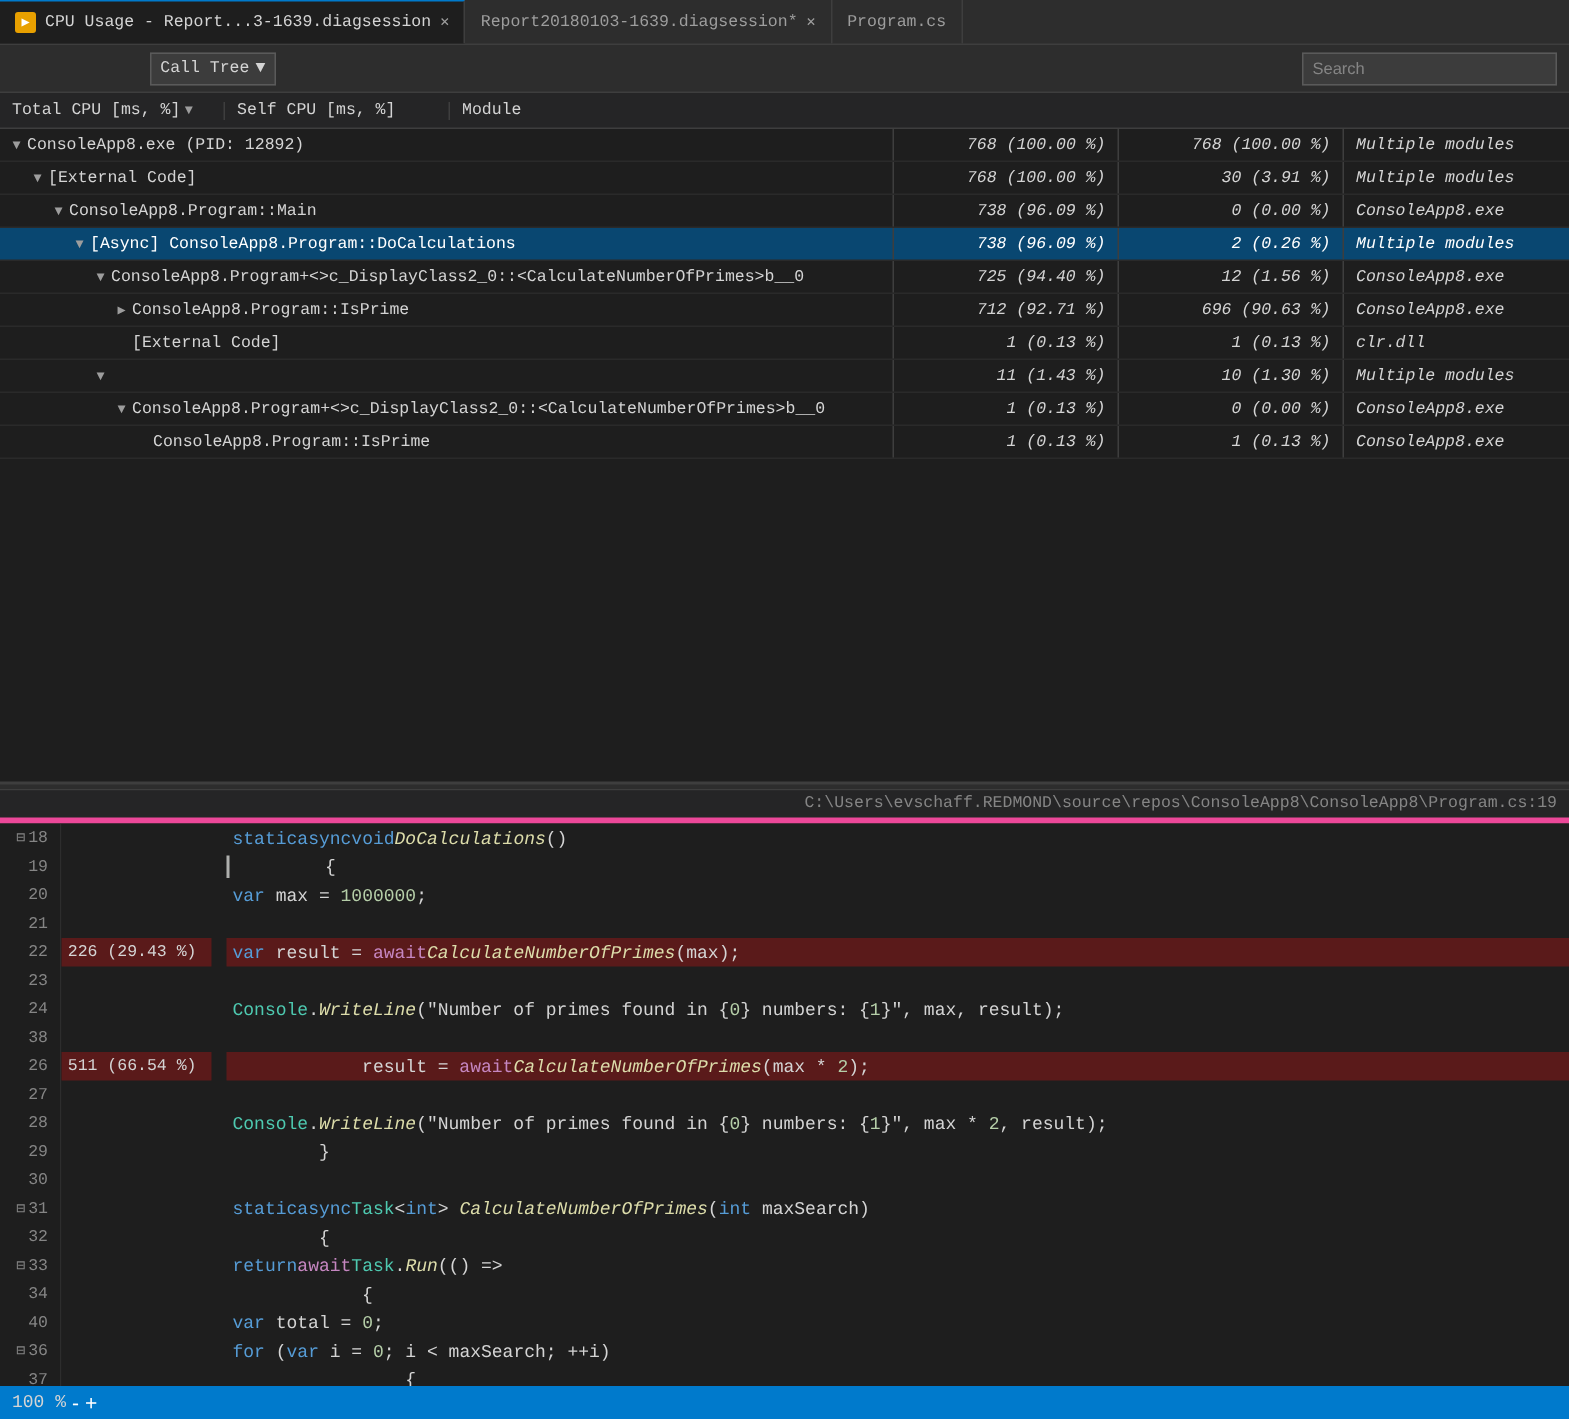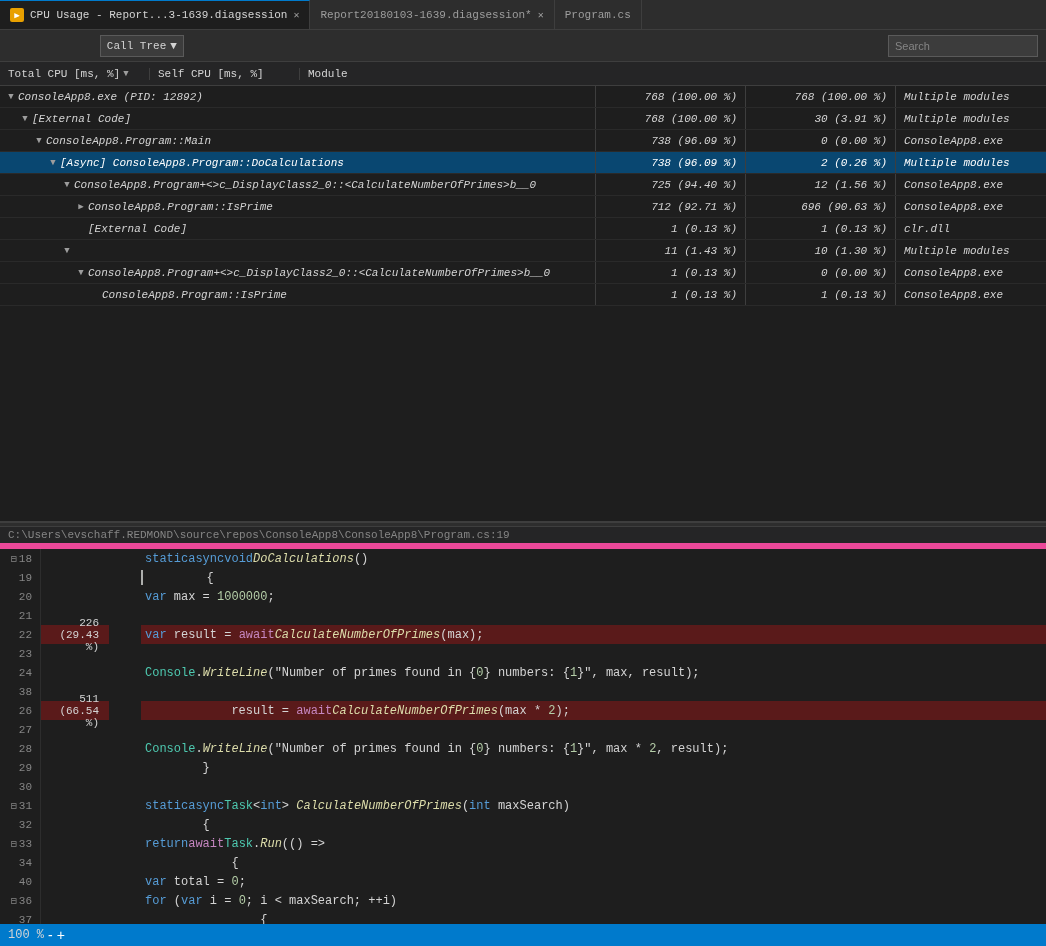--- a/index.html
+++ b/index.html
@@ -80,21 +80,21 @@
       padding: 0 6px;
       gap: 4px;
       cursor: pointer;
     }
     .view-selector span { font-size: 11px; color: #d4d4d4; }
     .search-box {
       margin-left: auto;
       background: #3c3c3c;
       border: 1px solid #5a5a5a;
       height: 22px;
-      width: 150px;
+      width: 170px;
       padding: 0 6px;
       color: #d4d4d4;
       font-size: 11px;
       font-family: 'Segoe UI', sans-serif;
     }
     .search-box::placeholder { color: #858585; }
 
     
     .main-container {
       display: flex;
@@ -175,21 +175,20 @@
       align-items: center;
       border-right: 1px solid #3e3e3e;
       height: 100%;
     }
     .fn-name {
       font-size: 11px;
       color: #d4d4d4;
       white-space: nowrap;
       overflow: hidden;
       text-overflow: ellipsis;
-      font-style: italic;
     }
 
     .indent { display: inline-block; }
     .expander {
       display: inline-flex;
       width: 14px;
       height: 14px;
       align-items: center;
       justify-content: center;
       font-size: 9px;
@@ -229,21 +228,22 @@
 
     
     .filepath-bar {
       background: #252526;
       height: 22px;
       display: flex;
       align-items: center;
       padding: 0 8px;
       font-size: 11px;
       color: #858585;
-      border-bottom: 6px solid #ec4899;
+      border-bottom: 4px solid #ec4899;
+      justify-content: flex-end;
     }
 
     
     .code-panel {
       flex: 1;
       overflow: hidden;
       display: flex;
       flex-direction: column;
       background: #1e1e1e;
     }
@@ -281,21 +281,21 @@
       align-items: center;
       justify-content: flex-end;
       width: 40px;
       padding-right: 8px;
       color: #858585;
       font-size: 11px;
       height: 19px;
       flex-shrink: 0;
     }
     .heat-val {
-      width: 68px;
+      width: 100px;
       text-align: right;
       padding-right: 10px;
       color: #d4d4d4;
       font-size: 11px;
       height: 19px;
       display: flex;
       align-items: center;
       justify-content: flex-end;
     }
     .code-text {

